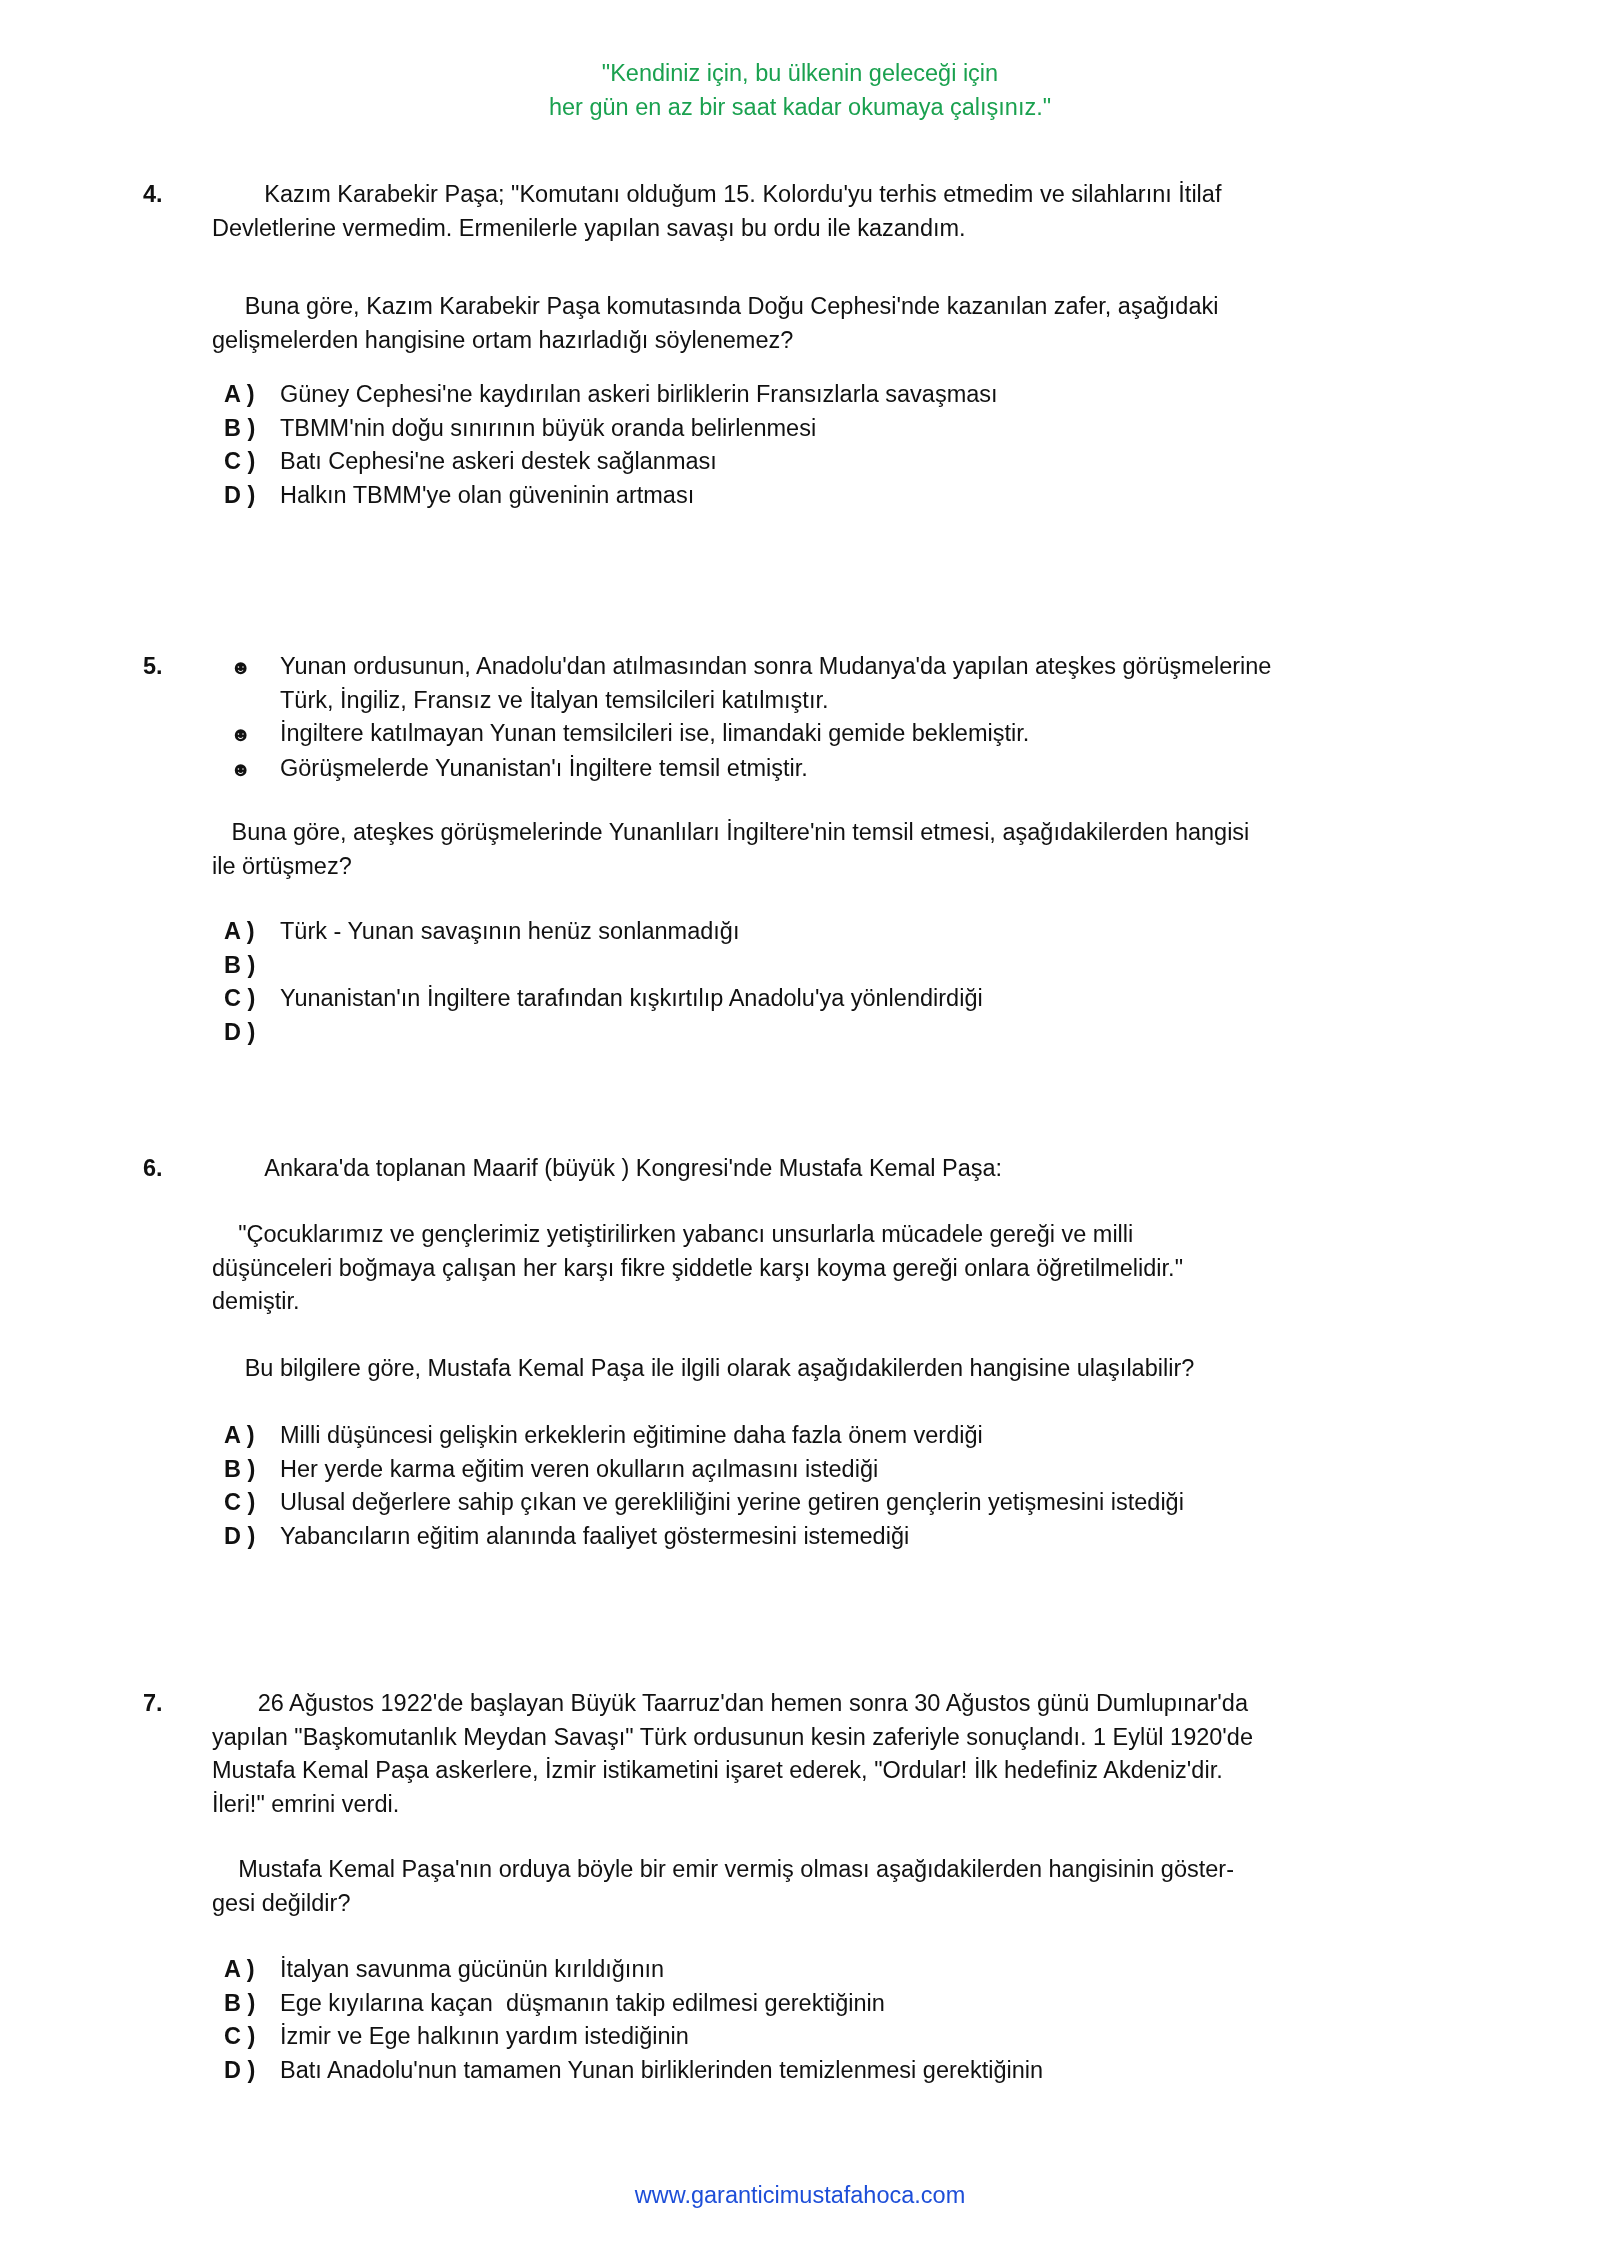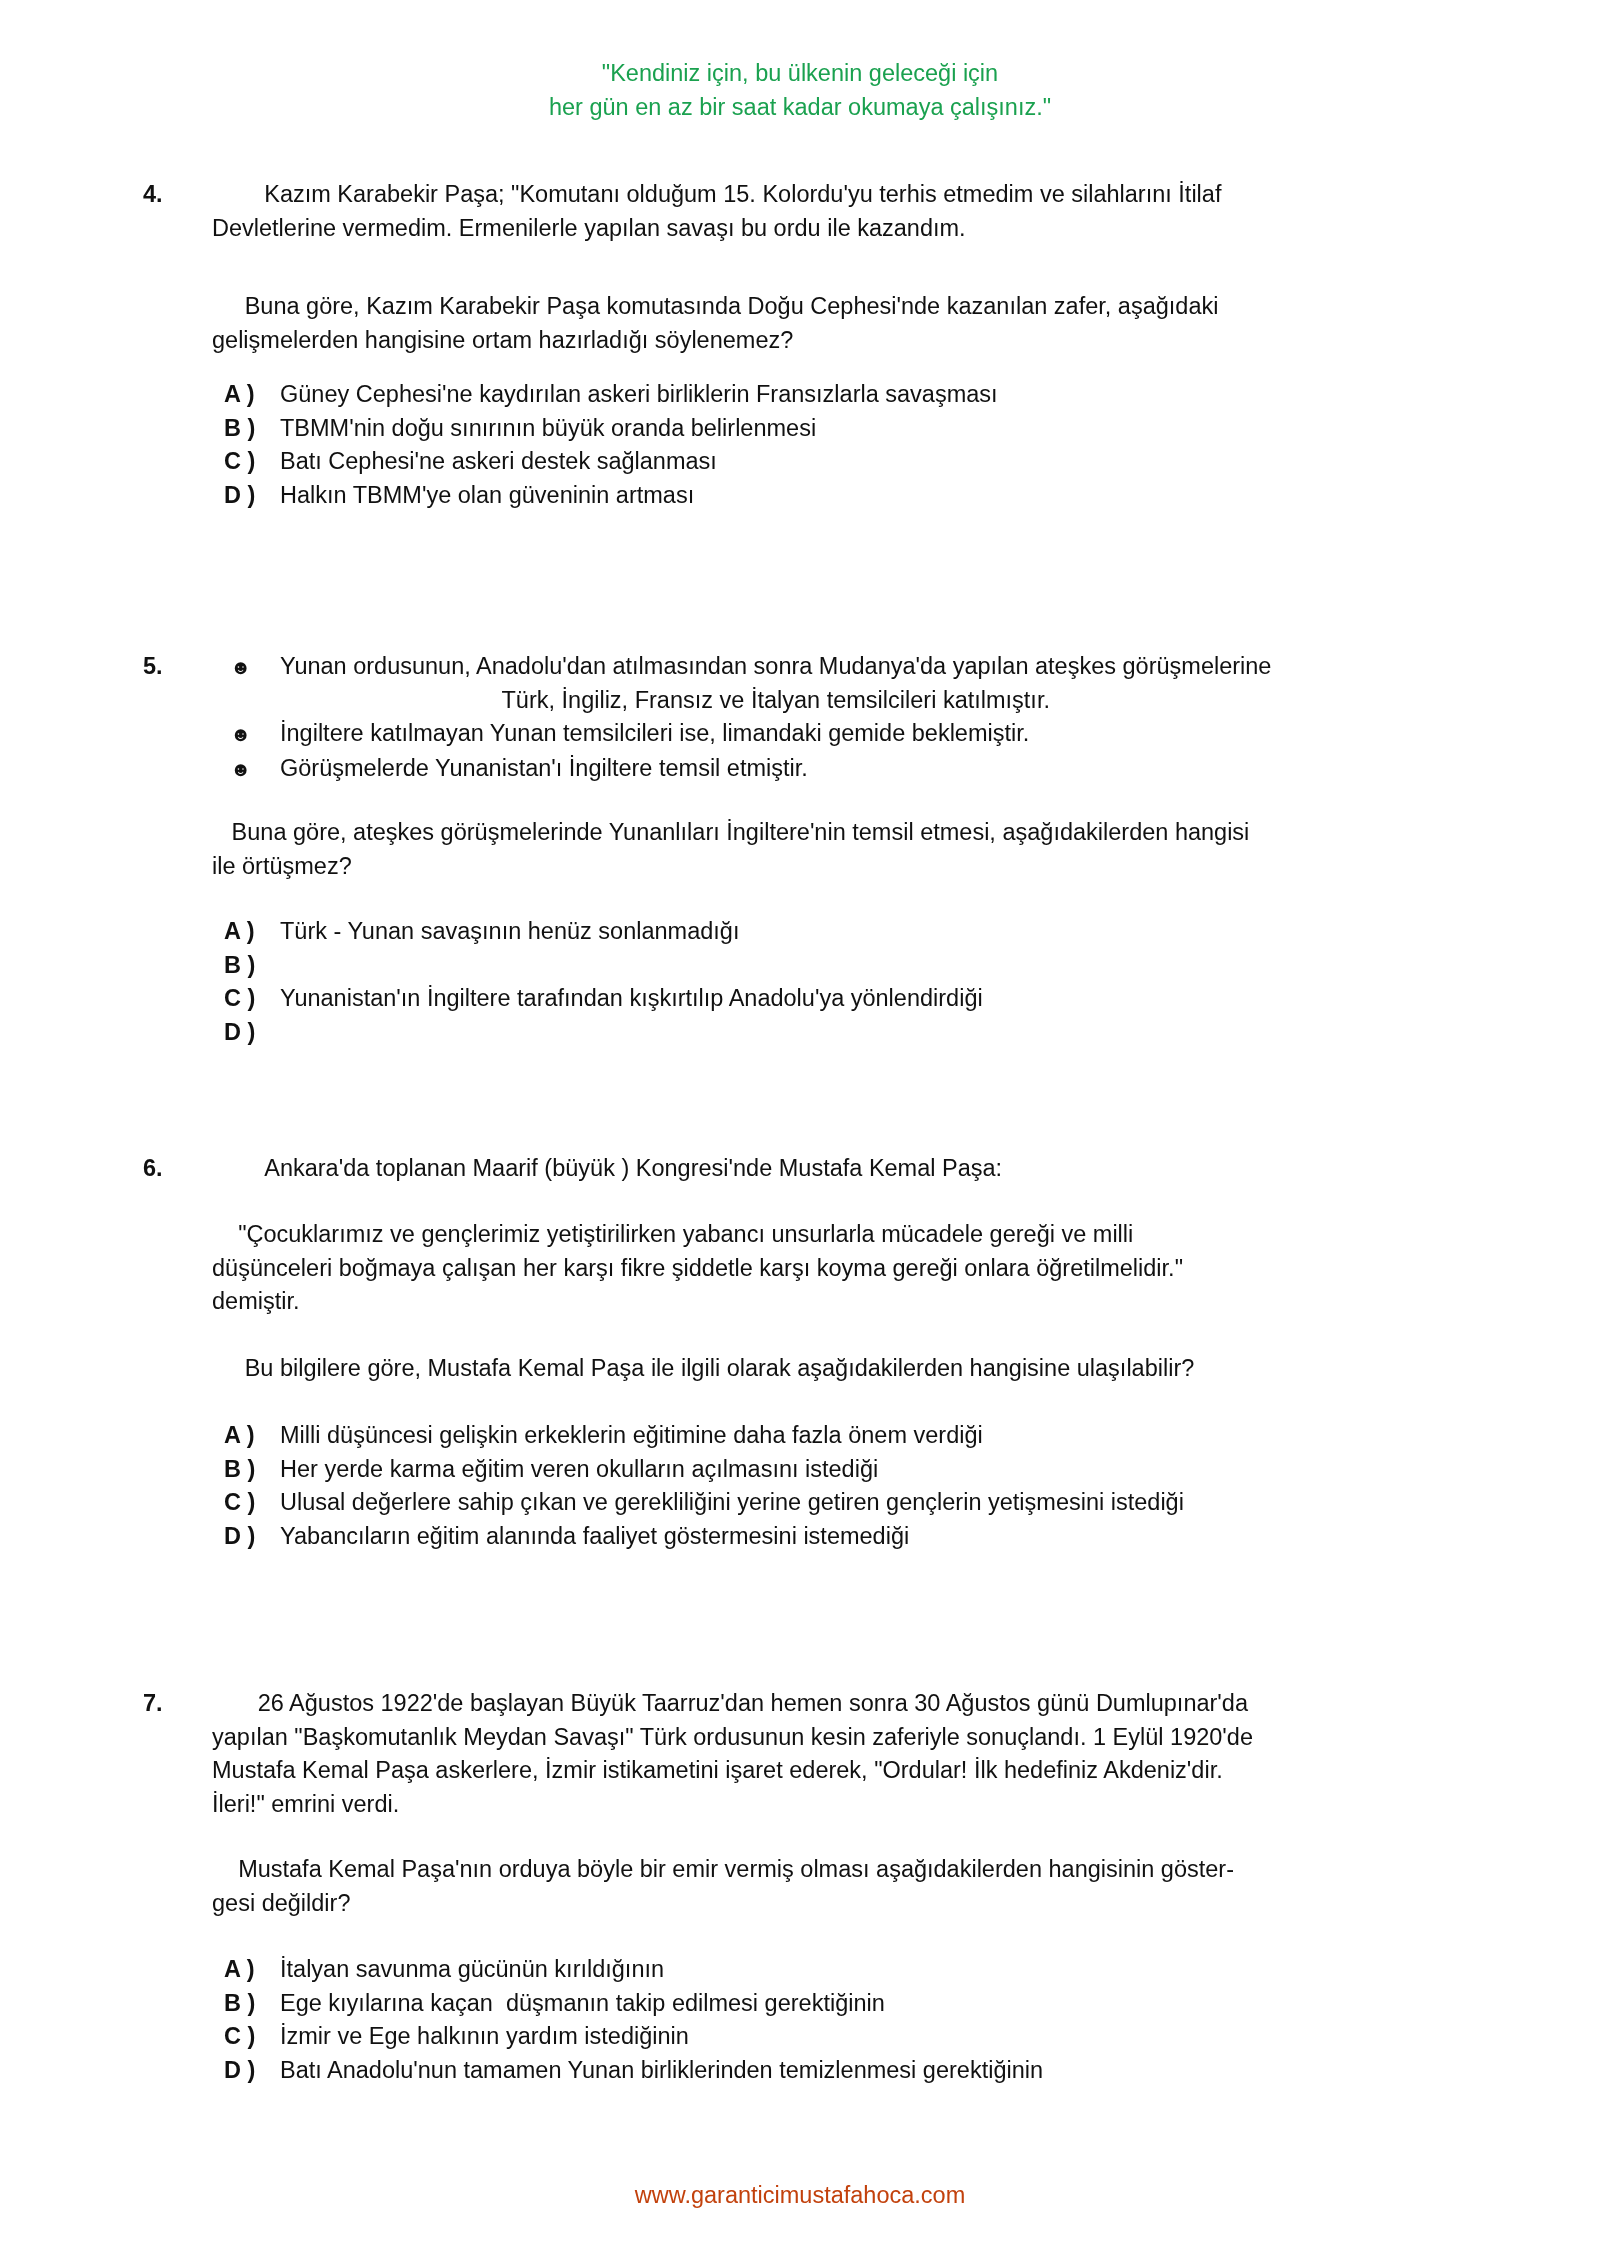--- a/index.html
+++ b/index.html
@@ -77,21 +77,21 @@
     }
     .bullet-row {
       display: flex;
       align-items: baseline;
     }
     .bullet-icon {
       width: 50px;
       flex: 0 0 50px;
       font-size: 20px;
     }
-    .bullet-text { white-space: pre-wrap; text-align: center; }
+    .bullet-text { white-space: pre-wrap; }
   </style>
 </head>
 <body>
 
 <div class="header-quote" style="color: rgb(26, 161, 79);">
   <div>"Kendiniz için, bu ülkenin geleceği için</div>
   <div>her gün en az bir saat kadar okumaya çalışınız."</div>
 </div>
 
 <div class="question" style="top:178px;">
@@ -205,13 +205,13 @@
         <span class="opt-letter">C )</span>
         <span class="opt-text">İzmir ve Ege halkının yardım istediğinin</span>
       </div>
     <div class="opt">
         <span class="opt-letter">D )</span>
         <span class="opt-text">Batı Anadolu'nun tamamen Yunan birliklerinden temizlenmesi gerektiğinin</span>
       </div>
   </div>
 </div>
 
-<div class="footer-url" style="color: #c2410c;">www.garanticimustafahoca.com</div>
+<div class="footer-url" style="color: #1d4ed8;">www.garanticimustafahoca.com</div>
 
 </body></html>

